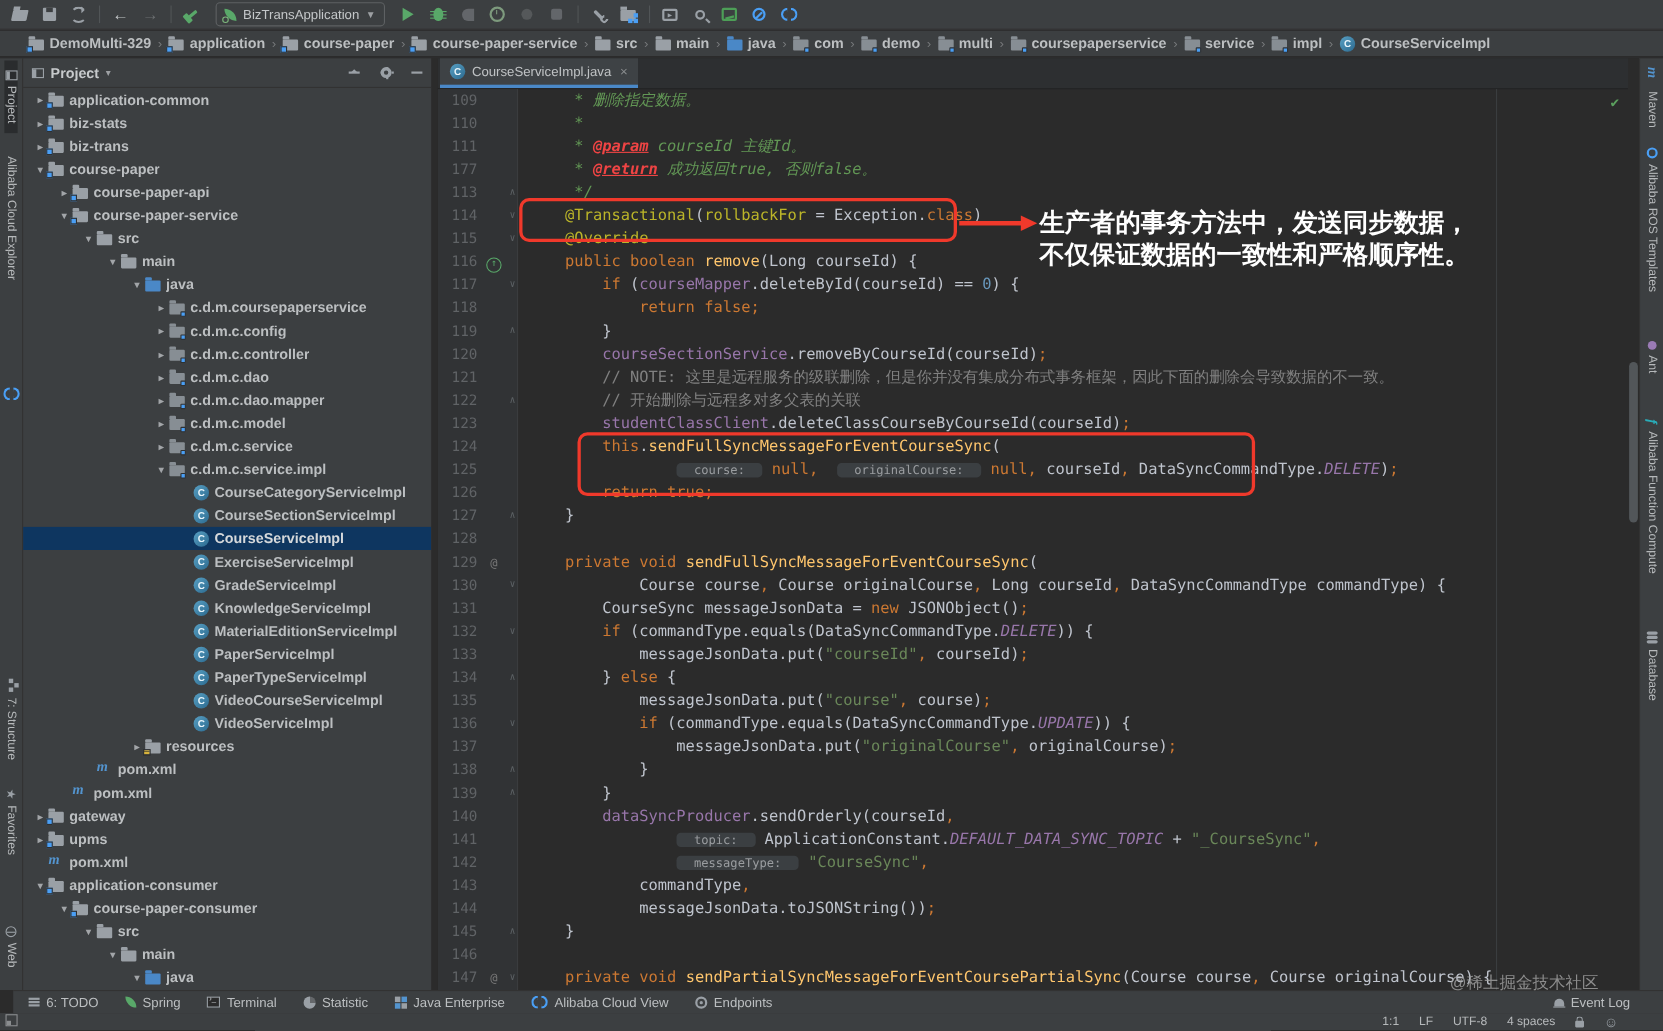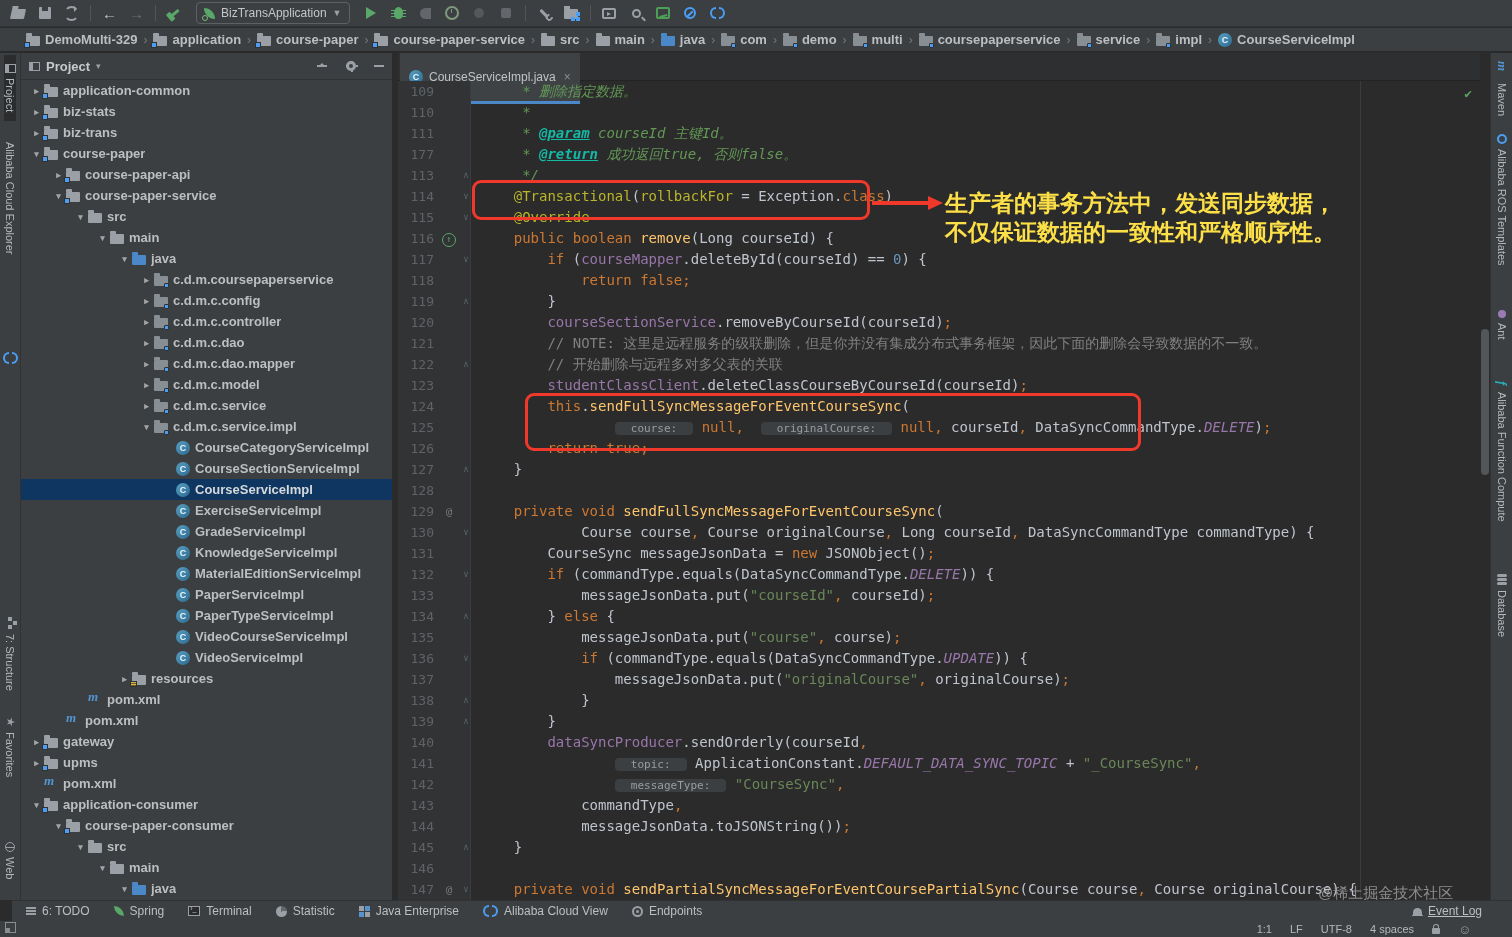--- a/index.html
+++ b/index.html
@@ -34,53 +34,53 @@
   .phead .spacer{flex:1;}
   .tree{position:absolute;top:27px;left:0;right:0;bottom:0;}
   .trow{height:21px;display:flex;align-items:center;white-space:nowrap;font-size:13px;font-weight:600;color:#bcbfc1;}
   .trow.sel{background:#0e3660;color:#d6d9db;}
   .tarrow{width:15px;text-align:center;font-size:9px;color:#a2a5a8;flex:0 0 auto;}
   .tlabel{margin-left:5px;overflow:hidden;}
   
   .editor{position:absolute;left:398px;top:53px;width:1082px;height:847px;background:#2b2b2b;}
   .tabbar{position:absolute;left:0;top:0;right:0;height:27px;background:#2d2f31;border-bottom:1px solid #232425;}
   .tab{position:absolute;left:2px;top:0;height:24px;background:#3e4245;display:flex;align-items:center;
-       gap:6px;padding:12px 9px;border-bottom:3px solid #4a88c7;font-size:12px;color:#c0c3c5;}
+       gap:6px;padding:0 9px;border-bottom:3px solid #4a88c7;font-size:12px;color:#c0c3c5;}
   .tab .close{color:#8b8e90;font-size:12px;margin-left:2px;}
   .codearea{position:absolute;left:0;top:28px;right:0;bottom:0;overflow:hidden;
             font-family:"DejaVu Sans Mono",monospace;font-size:14px;line-height:21px;}
   .gutterbg{position:absolute;left:0;top:0;bottom:0;width:72px;background:#313335;border-right:1px solid #3a3c3e;}
   .cl{position:relative;height:21px;display:flex;white-space:pre;}
   .ln{width:36px;text-align:right;padding-right:6px;color:#606366;font-size:13px;flex:0 0 auto;}
   .gic{width:18px;text-align:center;color:#787878;font-size:11px;flex:0 0 auto;}
   .gfold{width:16px;text-align:center;color:#5c6164;font-size:9px;flex:0 0 auto;}
   .ct{margin-left:6px;}
   .k{color:#cc7832;} .a{color:#bbb529;} .s{color:#6a8759;} .n{color:#6897bb;}
   .f{color:#9876aa;} .c{color:#9876aa;font-style:italic;} .m{color:#ffc66d;}
   .p{color:#bfc4cd;} .g{color:#808080;} .o{color:#cc7832;}
   .d{color:#629755;font-style:italic;}
-  .t{color:#14b8a6;font-style:italic;font-weight:bold;text-decoration:underline;}
+  .t{color:#ef4444;font-style:italic;font-weight:bold;text-decoration:underline;}
   .h{color:#9a9da0;background:#3b3f42;border-radius:4px;padding:0 16px;font-size:11px;}
   .ovr{display:inline-block;width:12px;height:12px;border-radius:50%;border:1px solid #59a869;
        color:#59a869;font-size:9px;line-height:11px;}
   .marginline{position:absolute;top:0;bottom:0;left:962px;width:1px;background:#3a3d3f;}
   .okcheck{position:absolute;right:8px;top:2px;color:#5ba05e;font-size:13px;}
   
   .redbox{position:absolute;border:3px solid #f0392b;border-radius:9px;pointer-events:none;}
-  .redtext{position:absolute;color:#fde047;font-size:23px;font-weight:bold;line-height:29px;
+  .redtext{position:absolute;color:#ffffff;font-size:23px;font-weight:bold;line-height:29px;
            pointer-events:none;white-space:nowrap;}
   .redarrow{position:absolute;pointer-events:none;}
   
   .sbcol{position:absolute;left:1480px;top:53px;width:10px;height:847px;background:#2b2b2b;}
   .sbthumb{position:absolute;left:1px;width:8px;border-radius:4px;background:#525659;}
   
   .botbar{position:absolute;left:12px;top:900px;width:1512px;height:21px;background:#3c3f41;
           border-top:1px solid #323232;display:flex;align-items:center;padding:0 14px;box-sizing:border-box;gap:24px;}
   .botitem{display:flex;align-items:center;gap:6px;font-size:12px;color:#bcbfc1;}
-  .botright{margin-left:auto;display:flex;align-items:center;gap:6px;padding-right:28px;text-decoration:underline;}
+  .botright{margin-left:auto;display:flex;align-items:center;gap:6px;padding-right:28px;}
   .statbar{position:absolute;left:0;top:921px;width:1512px;height:16px;background:#3c3f41;
            display:flex;align-items:center;justify-content:flex-end;gap:18px;font-size:11px;
            color:#b6b9bb;padding-right:40px;box-sizing:border-box;}
   .cornericon{position:absolute;left:5px;top:921px;}
   .watermark{position:absolute;left:1318px;top:884px;font-size:15px;color:rgba(165,165,165,.8);z-index:30;}
   
   .ic{display:inline-block;position:relative;flex:0 0 auto;}
   
   .ic-folder,.ic-module,.ic-package,.ic-source,.ic-resources{width:14px;height:10px;border-radius:1px;margin-top:2px;}
   .ic-folder{background:#9aa0a6;}

